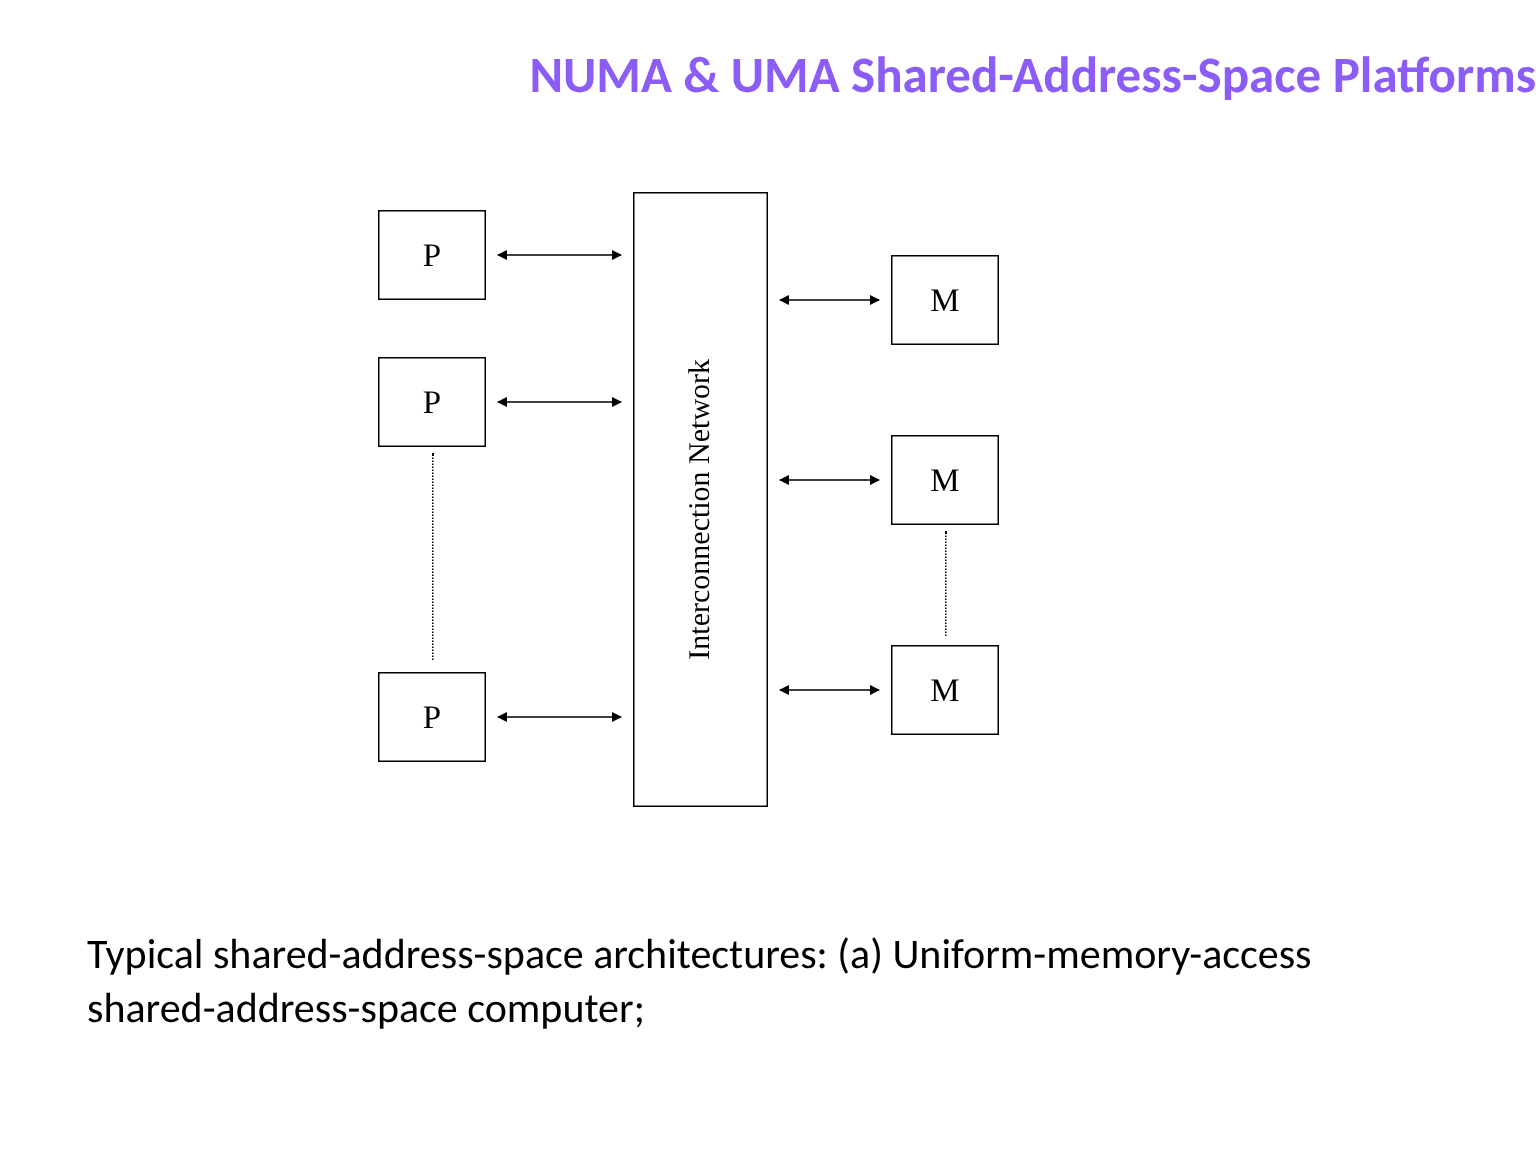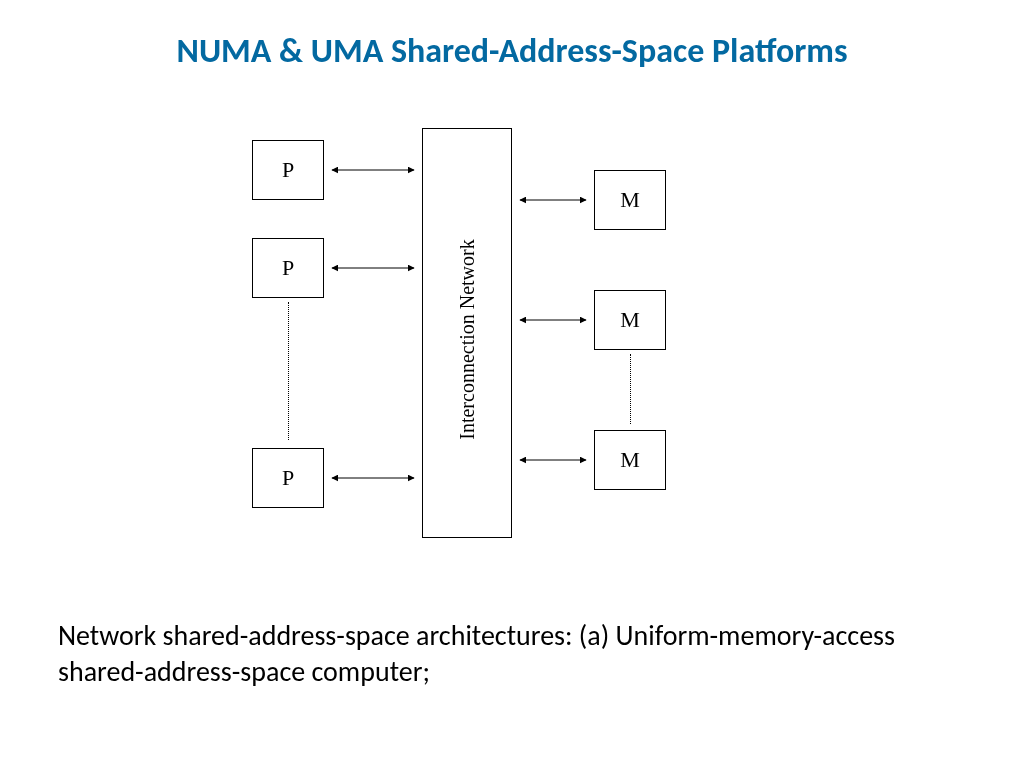--- a/index.html
+++ b/index.html
@@ -9,24 +9,24 @@
     background: #ffffff;
     font-family: Calibri, "Segoe UI", Arial, sans-serif;
     position: relative;
     overflow: hidden;
   }
   .title {
     position: absolute;
     top: 30px;
     left: 0;
     width: 1024px;
-    text-align: center;
+    text-align: right;
     font-size: 34px;
     font-weight: 700;
-    color: #0369a1;
+    color: #8b5cf6;
   }
   .caption {
     position: absolute;
     left: 58px;
     right: 58px;
     top: 618px;
     font-size: 28px;
     color: #000;
     line-height: 1.3;
   }
@@ -98,13 +98,13 @@
 
   <line x1="332" y1="170" x2="414" y2="170" stroke="#000" stroke-width="1" marker-start="url(#ah)" marker-end="url(#ah)"></line>
   <line x1="332" y1="268" x2="414" y2="268" stroke="#000" stroke-width="1" marker-start="url(#ah)" marker-end="url(#ah)"></line>
   <line x1="332" y1="478" x2="414" y2="478" stroke="#000" stroke-width="1" marker-start="url(#ah)" marker-end="url(#ah)"></line>
 
   <line x1="520" y1="200" x2="586" y2="200" stroke="#000" stroke-width="1" marker-start="url(#ah)" marker-end="url(#ah)"></line>
   <line x1="520" y1="320" x2="586" y2="320" stroke="#000" stroke-width="1" marker-start="url(#ah)" marker-end="url(#ah)"></line>
   <line x1="520" y1="460" x2="586" y2="460" stroke="#000" stroke-width="1" marker-start="url(#ah)" marker-end="url(#ah)"></line>
 </svg>
 
-<div class="caption">Network shared-address-space architectures: (a)  Uniform-memory-access shared-address-space computer;</div>
+<div class="caption">Typical shared-address-space architectures: (a)  Uniform-memory-access shared-address-space computer;</div>
 
 </body></html>

